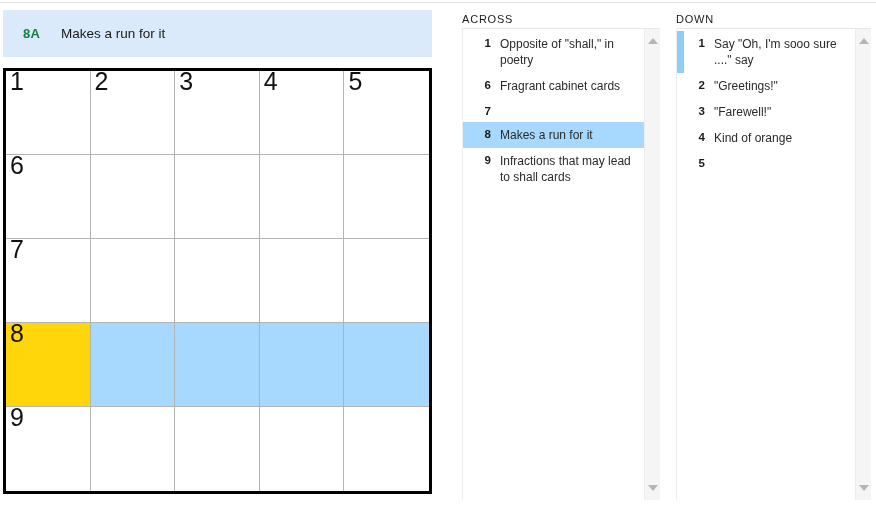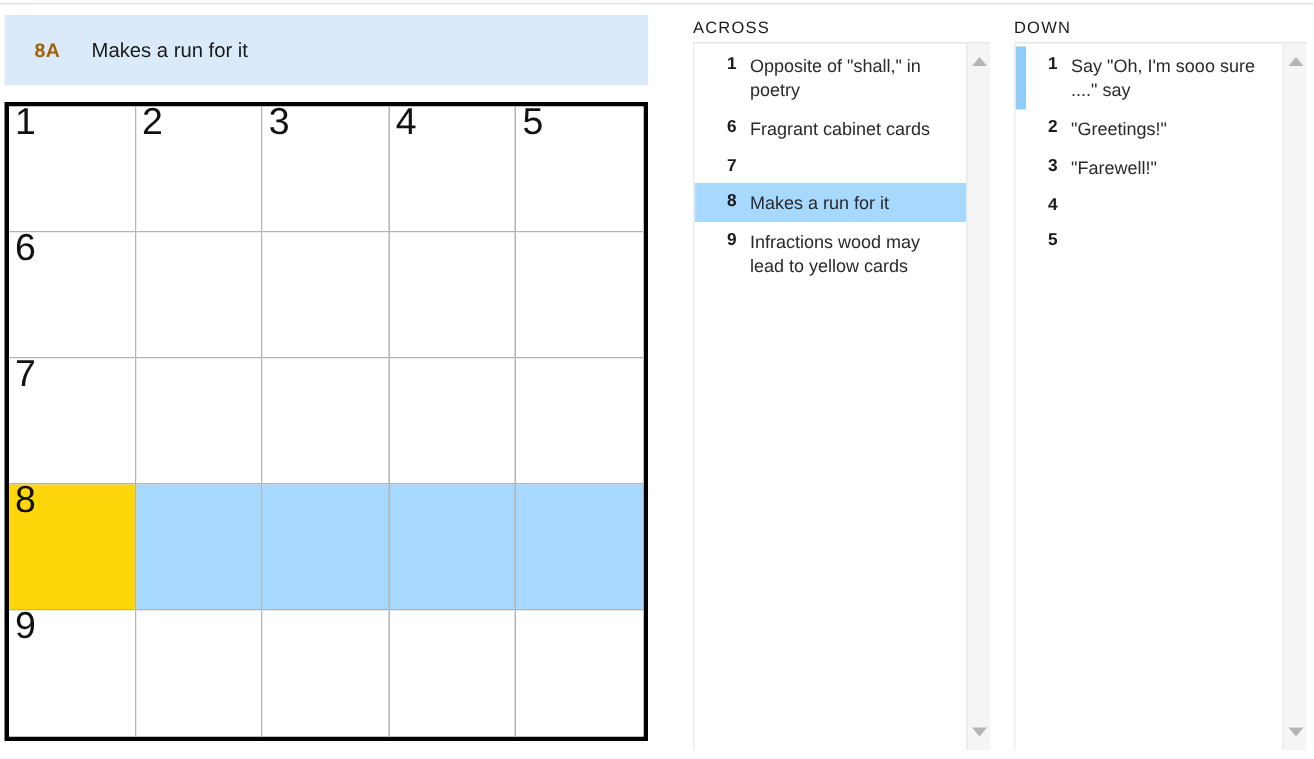--- a/index.html
+++ b/index.html
@@ -35,21 +35,21 @@
     position: absolute;
     left: 3px; top: 10px;
     width: 429px; height: 47px;
     background: #dbeafa;
     display: flex;
     align-items: center;
   }
   .current-clue-num {
     font-size: 13px;
     font-weight: bold;
-    color: #a16207;
+    color: #15803d;
     margin-left: 20px;
     letter-spacing: 0.2px;
   }
   .current-clue-text {
     font-size: 13.5px;
     color: #1a1a1a;
     margin-left: 21px;
   }
 
   
@@ -265,21 +265,21 @@
         </li>
         <li class="clue-item">
           <span class="clue-num">7</span>
         </li>
         <li class="clue-item selected">
           <span class="clue-num">8</span>
           <span class="clue-text">Makes a run for it</span>
         </li>
         <li class="clue-item">
           <span class="clue-num">9</span>
-          <span class="clue-text">Infractions wood may lead to yellow cards</span>
+          <span class="clue-text">Infractions that may lead to shall cards</span>
         </li>
       </ul>
     <div class="scrollbar">
       <div class="sb-arrow up">
           <i></i>
         </div>
       <div class="sb-arrow down">
           <i></i>
         </div>
     </div>
@@ -297,20 +297,21 @@
         <li class="clue-item">
           <span class="clue-num">2</span>
           <span class="clue-text">"Greetings!"</span>
         </li>
         <li class="clue-item">
           <span class="clue-num">3</span>
           <span class="clue-text">"Farewell!"</span>
         </li>
         <li class="clue-item">
           <span class="clue-num">4</span>
+          <span class="clue-text">Kind of orange</span>
         </li>
         <li class="clue-item">
           <span class="clue-num">5</span>
         </li>
       </ul>
     <div class="scrollbar">
       <div class="sb-arrow up">
           <i></i>
         </div>
       <div class="sb-arrow down">

